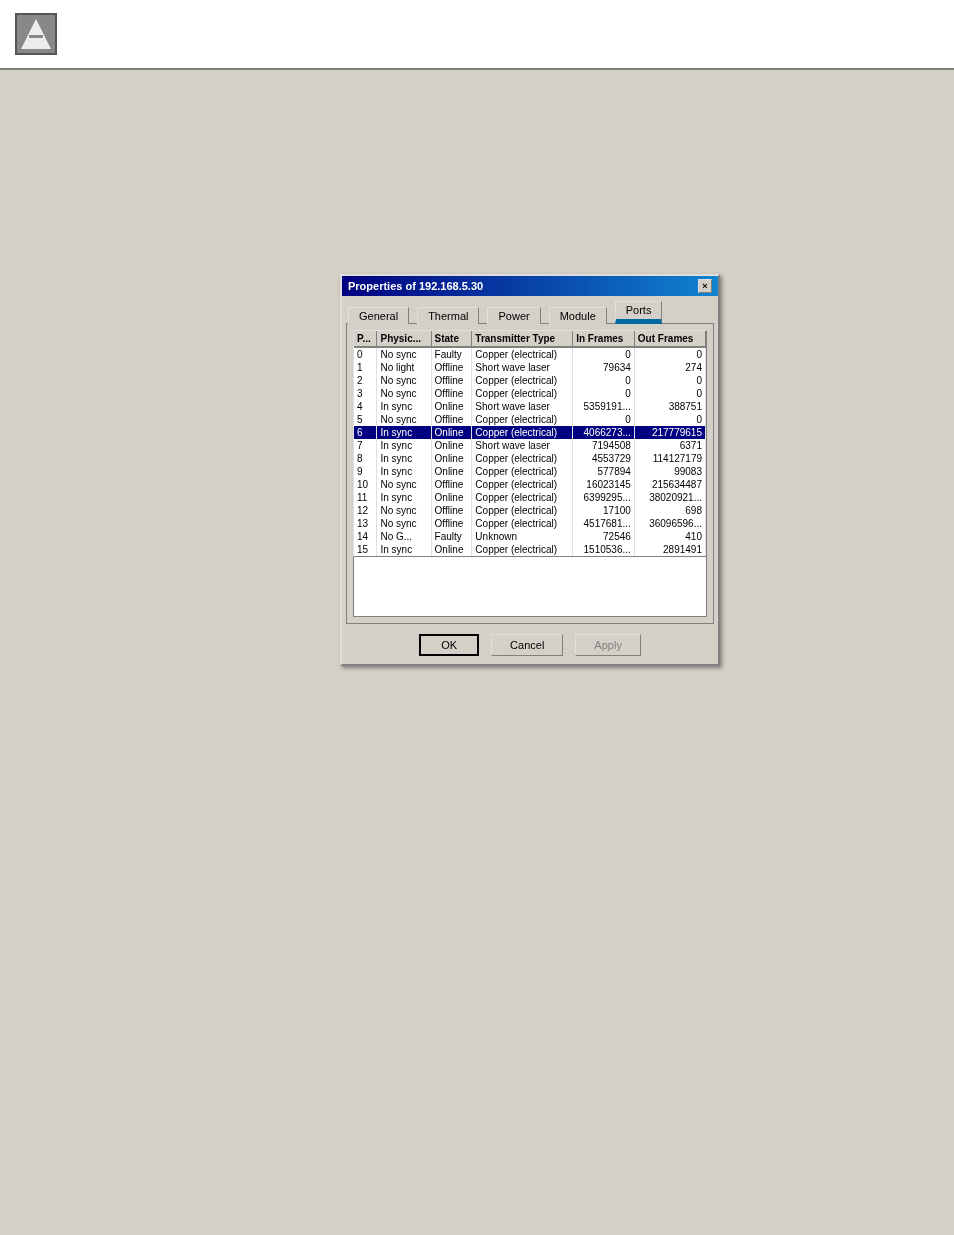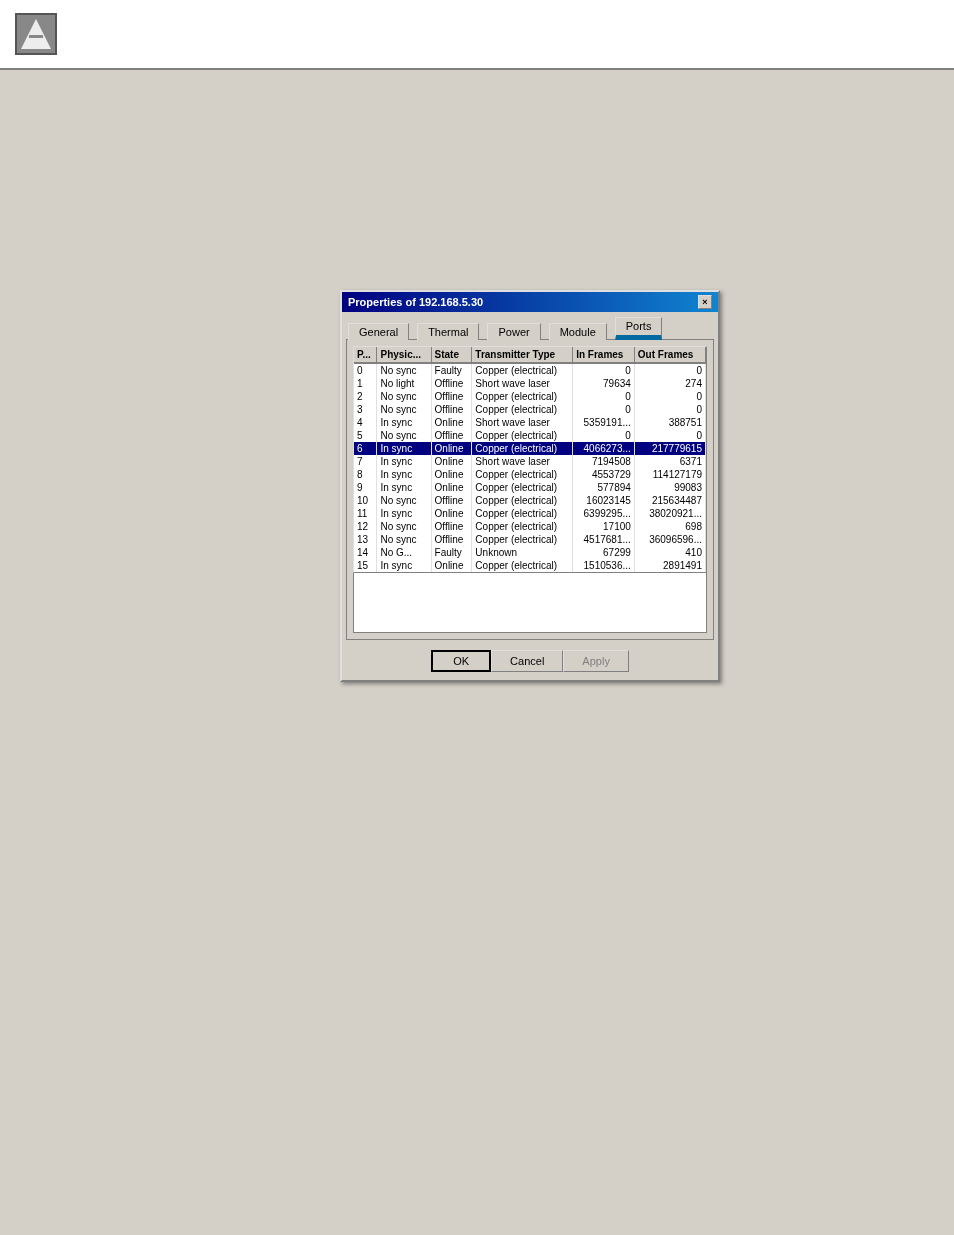--- a/index.html
+++ b/index.html
@@ -38,21 +38,21 @@
     }
 
     .logo-icon svg {
       width: 38px;
       height: 38px;
     }
 
     
     .dialog {
       position: absolute;
-      top: 290px;
+      top: 274px;
       left: 340px;
       width: 380px;
       background: #d4d0c8;
       border: 2px solid #808080;
       border-top: 2px solid #dfdfdf;
       border-left: 2px solid #dfdfdf;
       box-shadow: 2px 2px 4px rgba(0,0,0,0.4);
     }
 
     .dialog-titlebar {
@@ -169,21 +169,21 @@
       border-right: 1px solid #e0e0e0;
       padding: 1px 3px;
       white-space: nowrap;
       font-size: 10px;
     }
 
     
     .dialog-buttons {
       display: flex;
       justify-content: center;
-      gap: 0;
+      gap: 12px;
       padding: 6px 8px 8px 8px;
     }
 
     .btn {
       background: #d4d0c8;
       border: 1px solid #808080;
       border-top-color: #dfdfdf;
       border-left-color: #dfdfdf;
       padding: 3px 18px;
       font-size: 11px;
@@ -353,21 +353,21 @@
       <td>Offline</td>
       <td>Copper (electrical)</td>
       <td style="text-align:right">4517681...</td>
       <td style="text-align:right">36096596...</td>
     </tr>
             <tr>
       <td>14</td>
       <td>No G...</td>
       <td>Faulty</td>
       <td>Unknown</td>
-      <td style="text-align:right">67299</td>
+      <td style="text-align:right">72546</td>
       <td style="text-align:right">410</td>
     </tr>
             <tr>
       <td>15</td>
       <td>In sync</td>
       <td>Online</td>
       <td>Copper (electrical)</td>
       <td style="text-align:right">1510536...</td>
       <td style="text-align:right">2891491</td>
     </tr>

